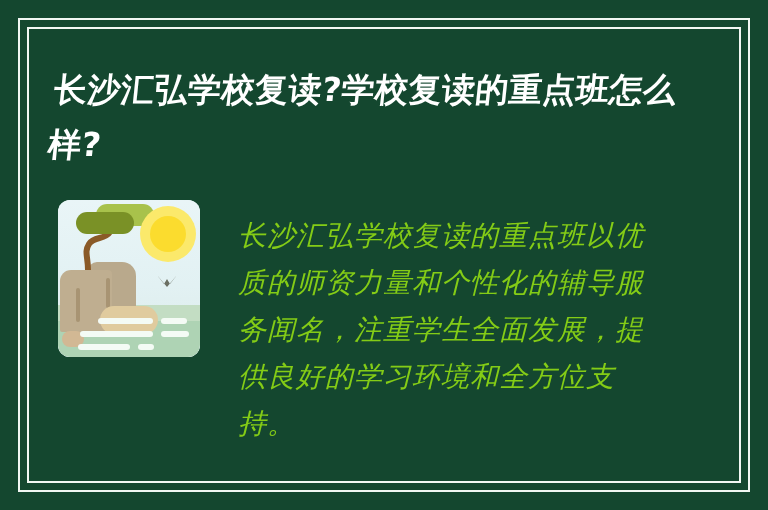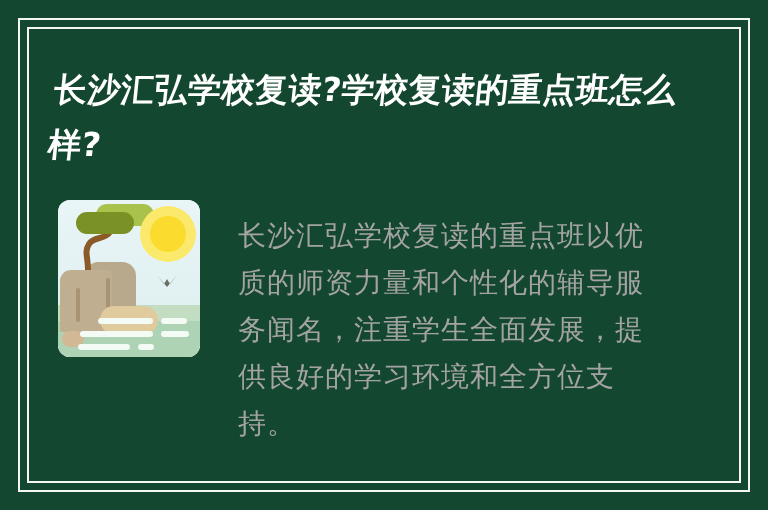--- a/index.html
+++ b/index.html
@@ -113,25 +113,26 @@
     position:absolute;left:92px;top:16px;width:36px;height:36px;
     background:#fbdc2e;border-radius:50%;
   }
 
   
   .bird{position:absolute;left:98px;top:74px;width:22px;height:14px;}
 
   
   .body-text{
     position:absolute;left:238px;top:212px;width:415px;
-    color:#a3a3a3;
+    color:#84cc16;
     font-family:"DejaVu Serif","Liberation Serif",serif;
     font-size:28px;
     line-height:47px;
     letter-spacing:1px;
+    font-style:italic;
     white-space:pre-wrap;
     word-break:break-all;
   }
 </style>
 </head>
 <body>
 
 <div id="page">
 
   <div class="frame-outer"></div>

